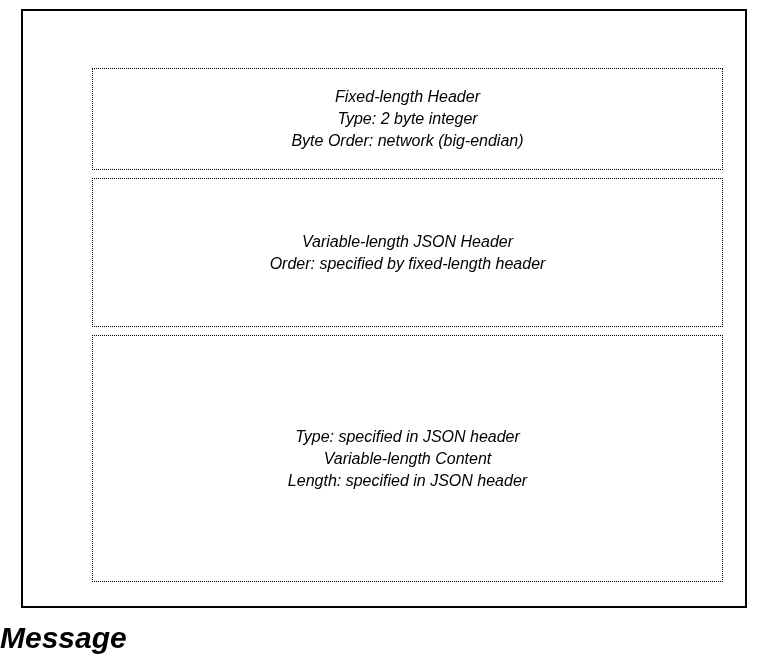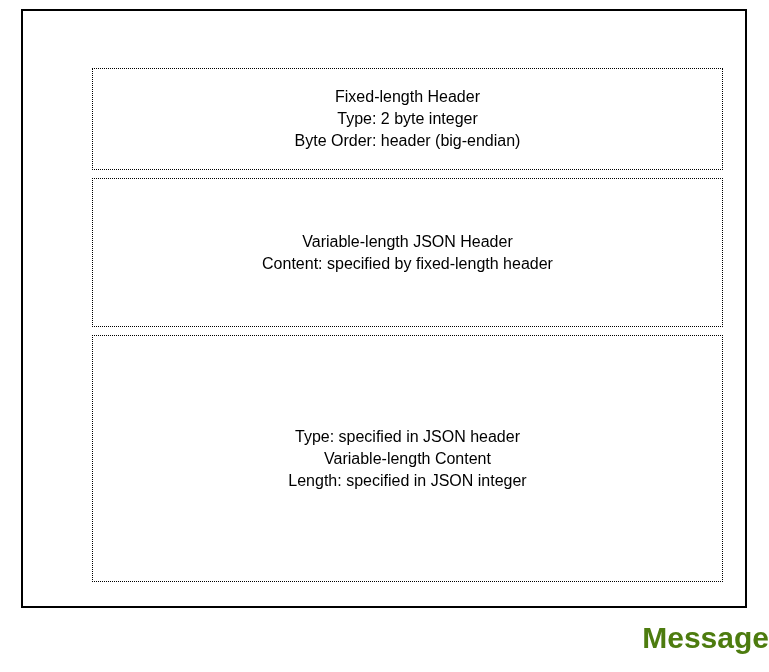--- a/index.html
+++ b/index.html
@@ -12,20 +12,21 @@
     height: 672px;
     font-family: "Liberation Sans", sans-serif;
     color: #000000;
     overflow: hidden;
   }
 
   #figure {
     position: relative;
     width: 769px;
     height: 500px;
+    font-style: italic;
   }
 
   
   .message-frame {
     position: absolute;
     left: 21px;
     top: 9px;
     width: 726px;
     height: 599px;
     border: 2px solid #000000;
@@ -71,55 +72,55 @@
   .segment-text .line {
     display: block;
   }
 
   
   .caption {
     position: absolute;
     left: 0;
     top: 618px;
     width: 769px;
-    text-align: right;
+    text-align: left;
     font-size: 30px;
     font-weight: bold;
     font-family: "Liberation Sans", sans-serif;
-    color: #4d7c0f;
+    color: #000000;
     line-height: 40px;
   }
 </style>
 </head>
 <body>
 
 <div id="figure">
 
   <div class="message-frame">
 
     <div class="segment segment-fixed-header">
       <div class="segment-text">
         <span class="line">Fixed-length Header</span>
         <span class="line">Type: 2 byte integer</span>
-        <span class="line">Byte Order: header (big-endian)</span>
+        <span class="line">Byte Order: network (big-endian)</span>
       </div>
     </div>
 
     <div class="segment segment-json-header">
       <div class="segment-text">
         <span class="line">Variable-length JSON Header</span>
-        <span class="line">Content: specified by fixed-length header</span>
+        <span class="line">Order: specified by fixed-length header</span>
       </div>
     </div>
 
     <div class="segment segment-content">
       <div class="segment-text">
         <span class="line">Type: specified in JSON header</span>
         <span class="line">Variable-length Content</span>
-        <span class="line">Length: specified in JSON integer</span>
+        <span class="line">Length: specified in JSON header</span>
       </div>
     </div>
 
   </div>
 
   <div class="caption">Message</div>
 
 </div>
 
 </body></html>

